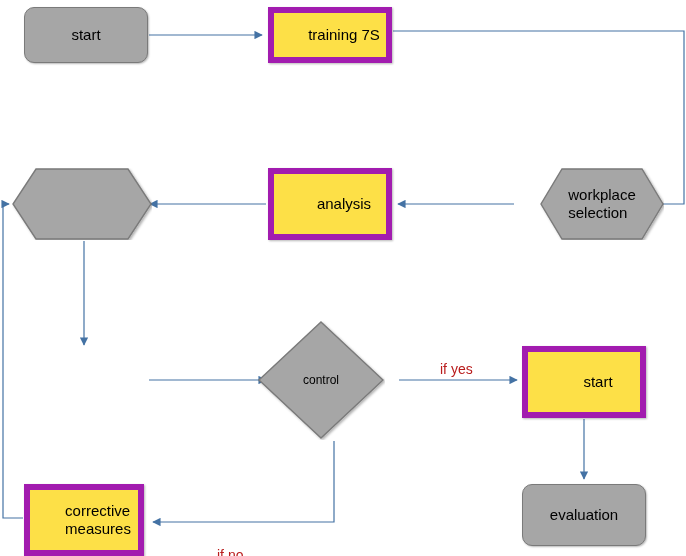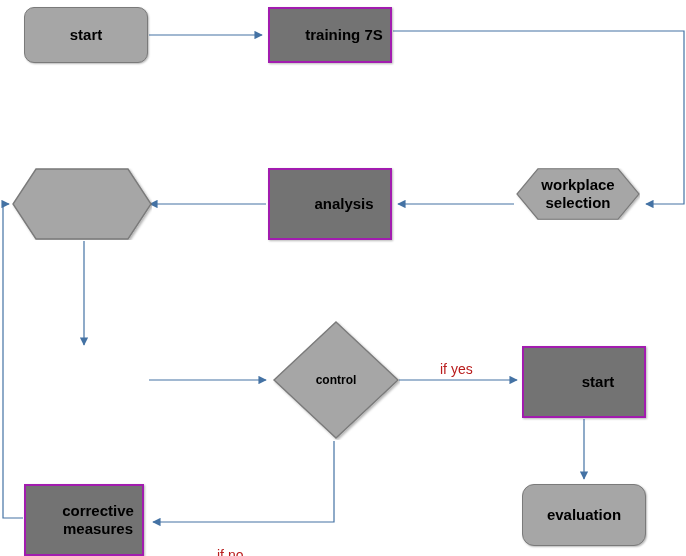--- a/index.html
+++ b/index.html
@@ -23,30 +23,29 @@
     top: 0;
     width: 686px;
     height: 556px;
     pointer-events: none;
   }
   .node {
     position: absolute;
     display: flex;
     align-items: center;
     justify-content: center;
-    text-align: center;
+    text-align: left;
     color: #000000;
     font-size: 15px;
     line-height: 1.18;
     box-sizing: border-box;
-    font-weight: bold;
   }
   .node.rect {
-    background: #737373;
-    border: 2px solid #a21caf;
+    background: #fde047;
+    border: 6px solid #a21caf;
     box-shadow: 1px 1px 2px rgba(0,0,0,0.28);
     padding-left: 28px;
   }
   .node.rounded {
     background: #a6a6a6;
     border: 1px solid #7a7a7a;
     border-radius: 10px;
     box-shadow: 1px 1px 2px rgba(0,0,0,0.28);
   }
   .node.hex {
@@ -116,53 +115,53 @@
   </svg>
 
   <div class="node rounded" style="left:24px; top:7px; width:124px; height:56px;">
     <span class="label">start</span>
   </div>
 
   <div class="node rect" style="left:268px; top:7px; width:124px; height:56px;">
     <span class="label">training 7S</span>
   </div>
 
-  <div class="node hex" style="left:516px; top:168px; width:124px; height:52px;">
+  <div class="node hex" style="left:540px; top:168px; width:124px; height:72px;">
     <svg class="hex-bg" viewBox="0 0 124 72" preserveAspectRatio="none">
       <polygon points="22,1 102,1 123,36 102,71 22,71 1,36" fill="#a6a6a6" stroke="#7a7a7a" stroke-width="1.4" filter="url(#shadow)"></polygon>
     </svg>
     <span class="label">workplace<br>selection</span>
   </div>
 
   <div class="node rect" style="left:268px; top:168px; width:124px; height:72px;">
     <span class="label">analysis</span>
   </div>
 
   <div class="node hex" style="left:12px; top:168px; width:140px; height:72px;">
     <svg class="hex-bg" viewBox="0 0 140 72" preserveAspectRatio="none">
       <polygon points="24,1 116,1 139,36 116,71 24,71 1,36" fill="#a6a6a6" stroke="#7a7a7a" stroke-width="1.4" filter="url(#shadow)"></polygon>
     </svg>
   </div>
 
 
-  <div class="node diamond" style="left:272px; top:320px; width:128px; height:120px;">
+  <div class="node diamond" style="left:257px; top:320px; width:128px; height:120px;">
     <svg class="dia-bg" viewBox="0 0 128 120" preserveAspectRatio="none">
       <polygon points="64,2 126,60 64,118 2,60" fill="#a6a6a6" stroke="#7a7a7a" stroke-width="1.4" filter="url(#shadow)"></polygon>
     </svg>
     <span class="label">control</span>
   </div>
 
   <div class="node rect" style="left:522px; top:346px; width:124px; height:72px;">
     <span class="label">start</span>
   </div>
 
   <div class="node rect" style="left:24px; top:484px; width:120px; height:72px;">
     <span class="label">corrective<br>measures</span>
   </div>
 
-  <div class="node rounded" style="left:522px; top:484px; width:124px; height:62px;border-radius:12px;">
+  <div class="node rounded" style="left:522px; top:484px; width:124px; height:62px;">
     <span class="label">evaluation</span>
   </div>
 
   <div class="edge-label" style="left:440px; top:361px;">if yes</div>
   <div class="edge-label" style="left:217px; top:503px;margin-top:44px;">if no</div>
 
 </div>
 
 </body></html>

